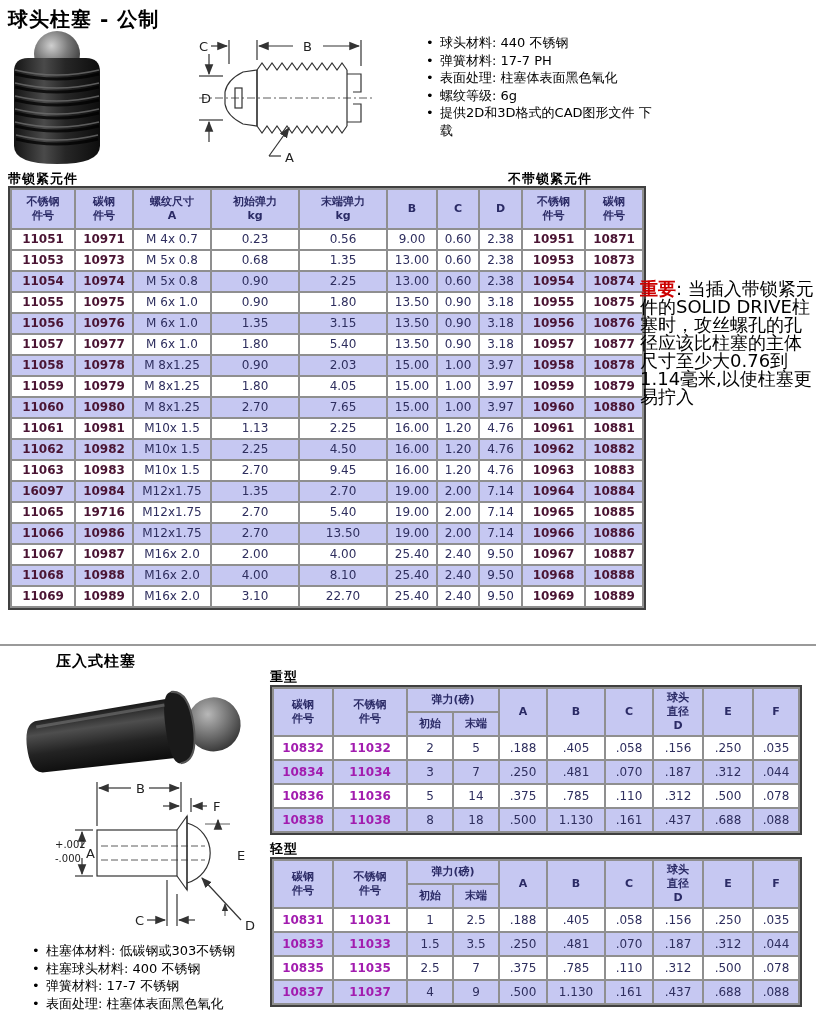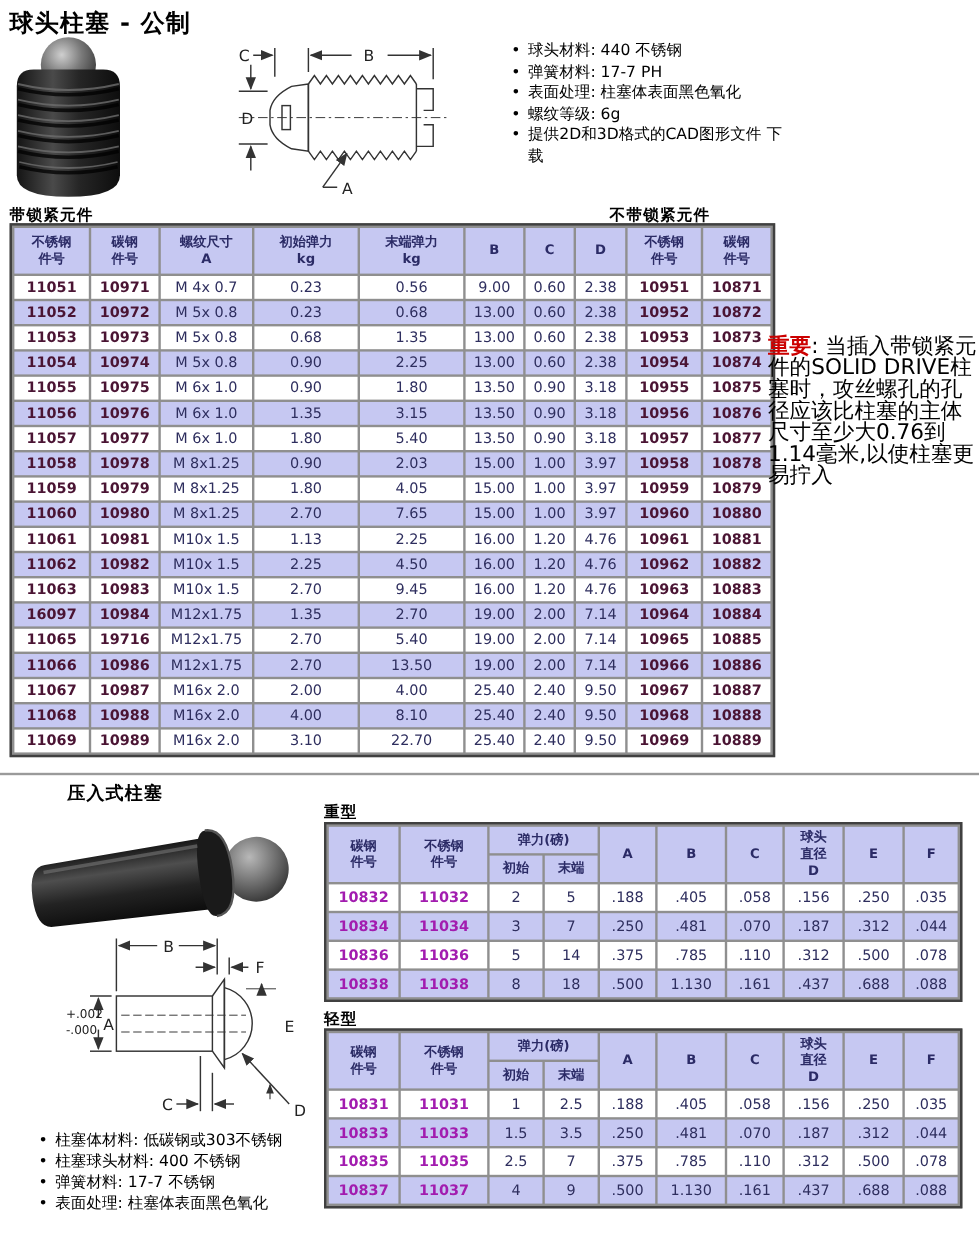--- a/index.html
+++ b/index.html
@@ -191,32 +191,20 @@
           <td>10971</td>
           <td>M 4x 0.7</td>
           <td>0.23</td>
           <td>0.56</td>
           <td>9.00</td>
           <td>0.60</td>
           <td>2.38</td>
           <td>10951</td>
           <td>10871</td>
         </tr>
-        <tr class="stripe">
-          <td>11052</td>
-          <td>10972</td>
-          <td>M 5x 0.8</td>
-          <td>0.23</td>
-          <td>0.68</td>
-          <td>13.00</td>
-          <td>0.60</td>
-          <td>2.38</td>
-          <td>10952</td>
-          <td>10872</td>
-        </tr>
         <tr>
           <td>11053</td>
           <td>10973</td>
           <td>M 5x 0.8</td>
           <td>0.68</td>
           <td>1.35</td>
           <td>13.00</td>
           <td>0.60</td>
           <td>2.38</td>
           <td>10953</td>

